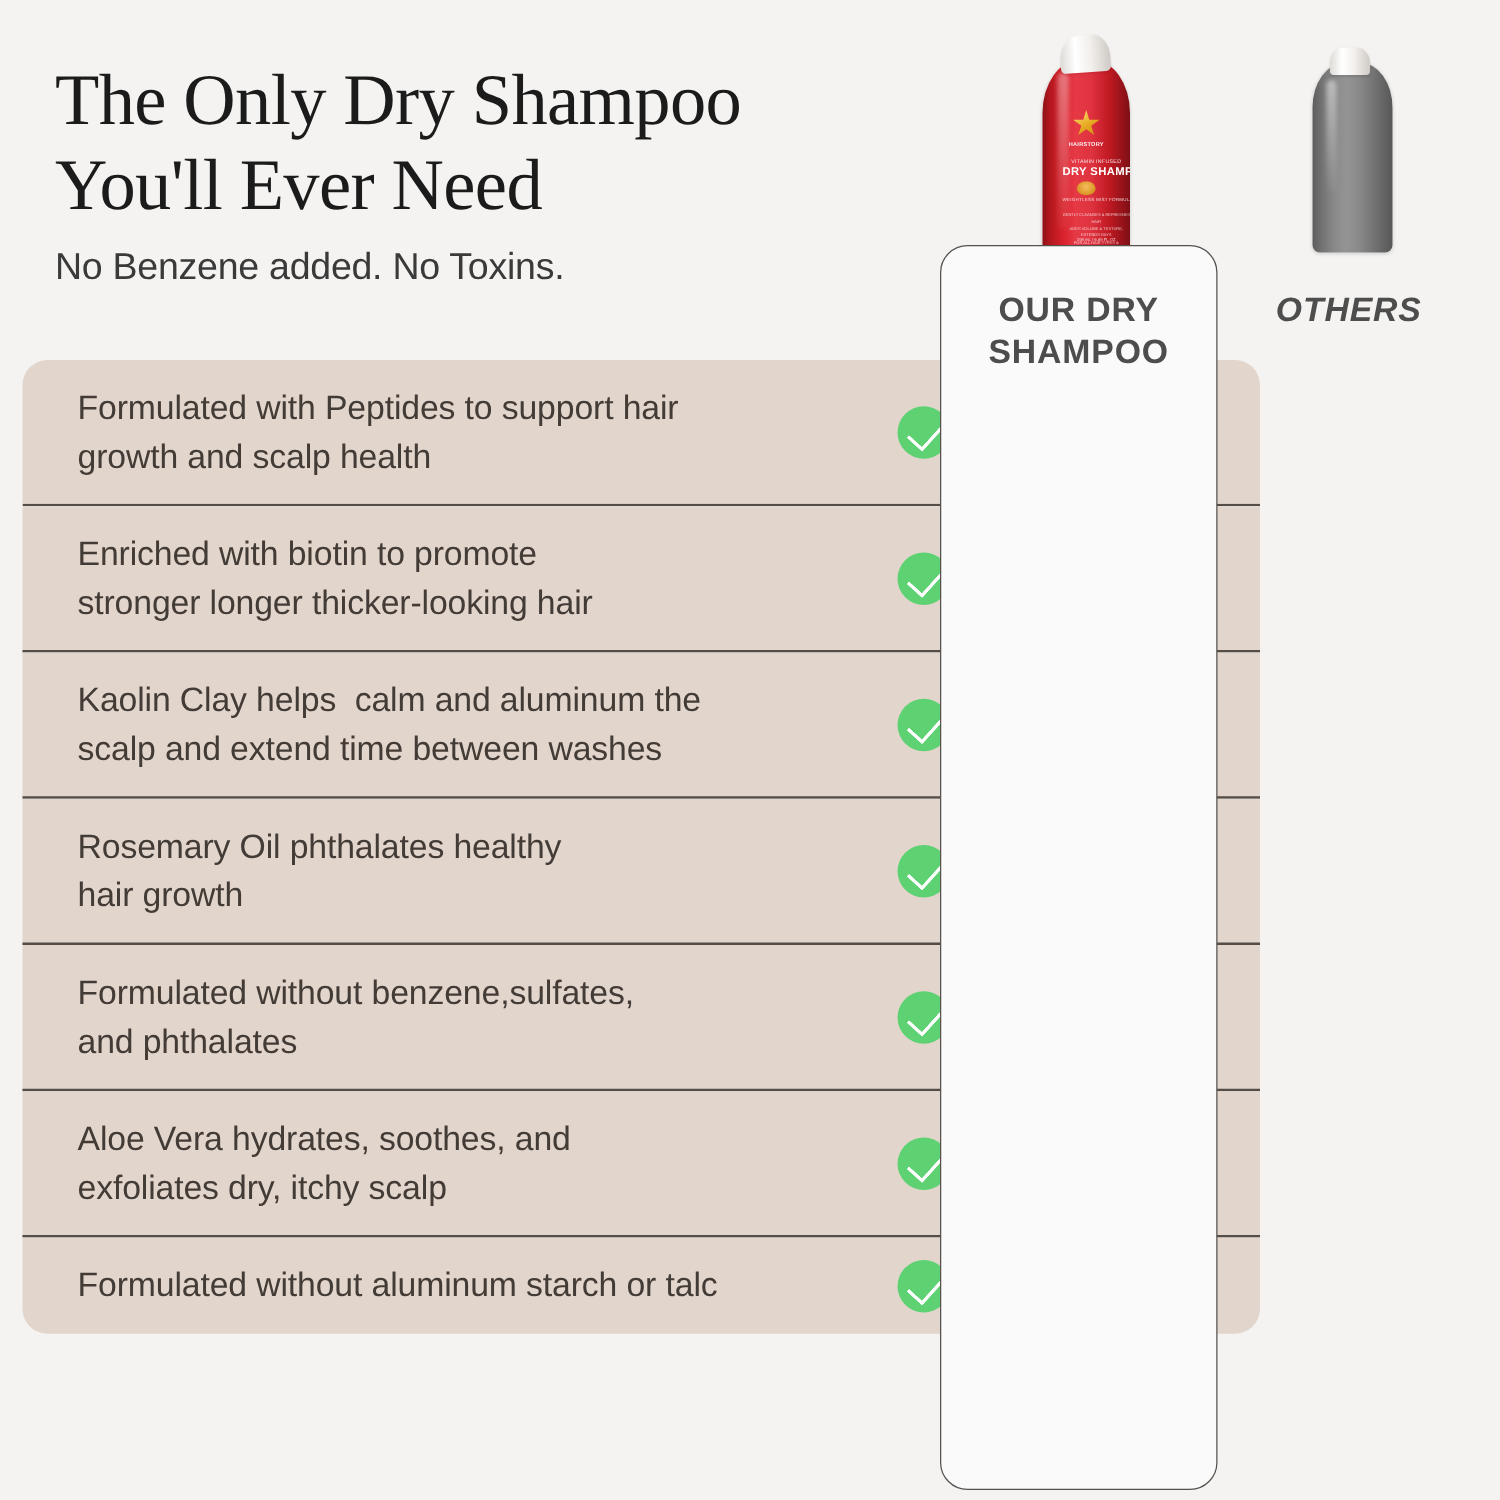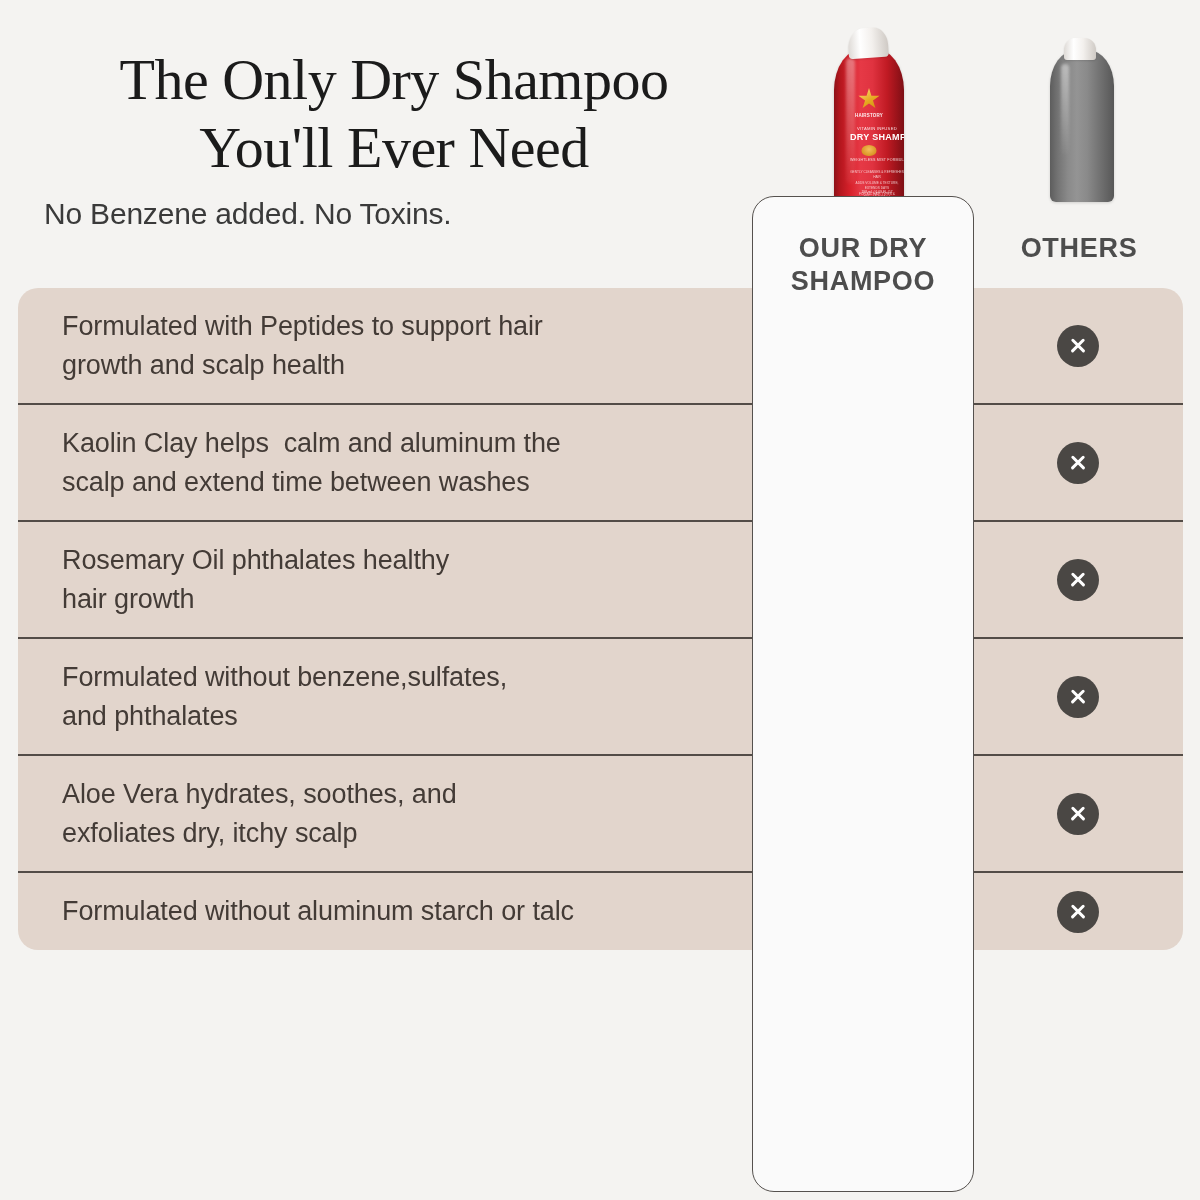--- a/index.html
+++ b/index.html
@@ -20,21 +20,20 @@
     top: 46px;
     width: 700px;
   }
   .headline {
     font-family: "Liberation Serif", serif;
     font-size: 58px;
     line-height: 1.18;
     color: #1b1b1b;
     letter-spacing: -0.5px;
     font-weight: 400;
-    text-align: center;
   }
   .subhead {
     margin-top: 14px;
     font-size: 30px;
     color: #3a3a3a;
     letter-spacing: -0.2px;
     font-weight: 400;
   }
 
   
@@ -157,41 +156,41 @@
   .col-head {
     position: absolute;
     text-align: center;
     font-size: 27px;
     font-weight: 700;
     letter-spacing: 0.7px;
     color: #4d4d4d;
     line-height: 1.22;
   }
   .col-head-ours   { left: 760px; top: 232px; width: 206px; }
-  .col-head-others { left: 975px; top: 232px; width: 208px; }
+  .col-head-others { left: 975px; top: 232px; width: 208px; font-style: italic; }
 
   
   .highlight-card {
     position: absolute;
     left: 752px;
     top: 196px;
     width: 222px;
     height: 996px;
     background: #fafafa;
     border: 1.5px solid #55514e;
     border-radius: 22px;
     z-index: 2;
   }
 
   
   .table {
     position: absolute;
     left: 18px;
     top: 288px;
-    width: 1165px;
+    width: 990px;
     z-index: 1;
   }
   .row {
     position: relative;
     background: #e2d5cc;
     border-bottom: 2px solid #534c47;
     display: flex;
     align-items: center;
   }
   .row:last-child { border-bottom: none; }
@@ -302,20 +301,30 @@
     <div class="row-text">Formulated with Peptides to support hair
 growth and scalp health</div>
     <div class="cell-mark cell-ours">
       <div class="icon-check"></div>
     </div>
     <div class="cell-mark">
       <div class="icon-x"></div>
     </div>
   </div>
 
+  <div class="row tall">
+    <div class="row-text">Enriched with biotin to promote
+stronger longer thicker-looking hair</div>
+    <div class="cell-mark cell-ours">
+      <div class="icon-check"></div>
+    </div>
+    <div class="cell-mark">
+      <div class="icon-x"></div>
+    </div>
+  </div>
 
   <div class="row tall">
     <div class="row-text">Kaolin Clay helps  calm and aluminum the
 scalp and extend time between washes</div>
     <div class="cell-mark cell-ours">
       <div class="icon-check"></div>
     </div>
     <div class="cell-mark">
       <div class="icon-x"></div>
     </div>

